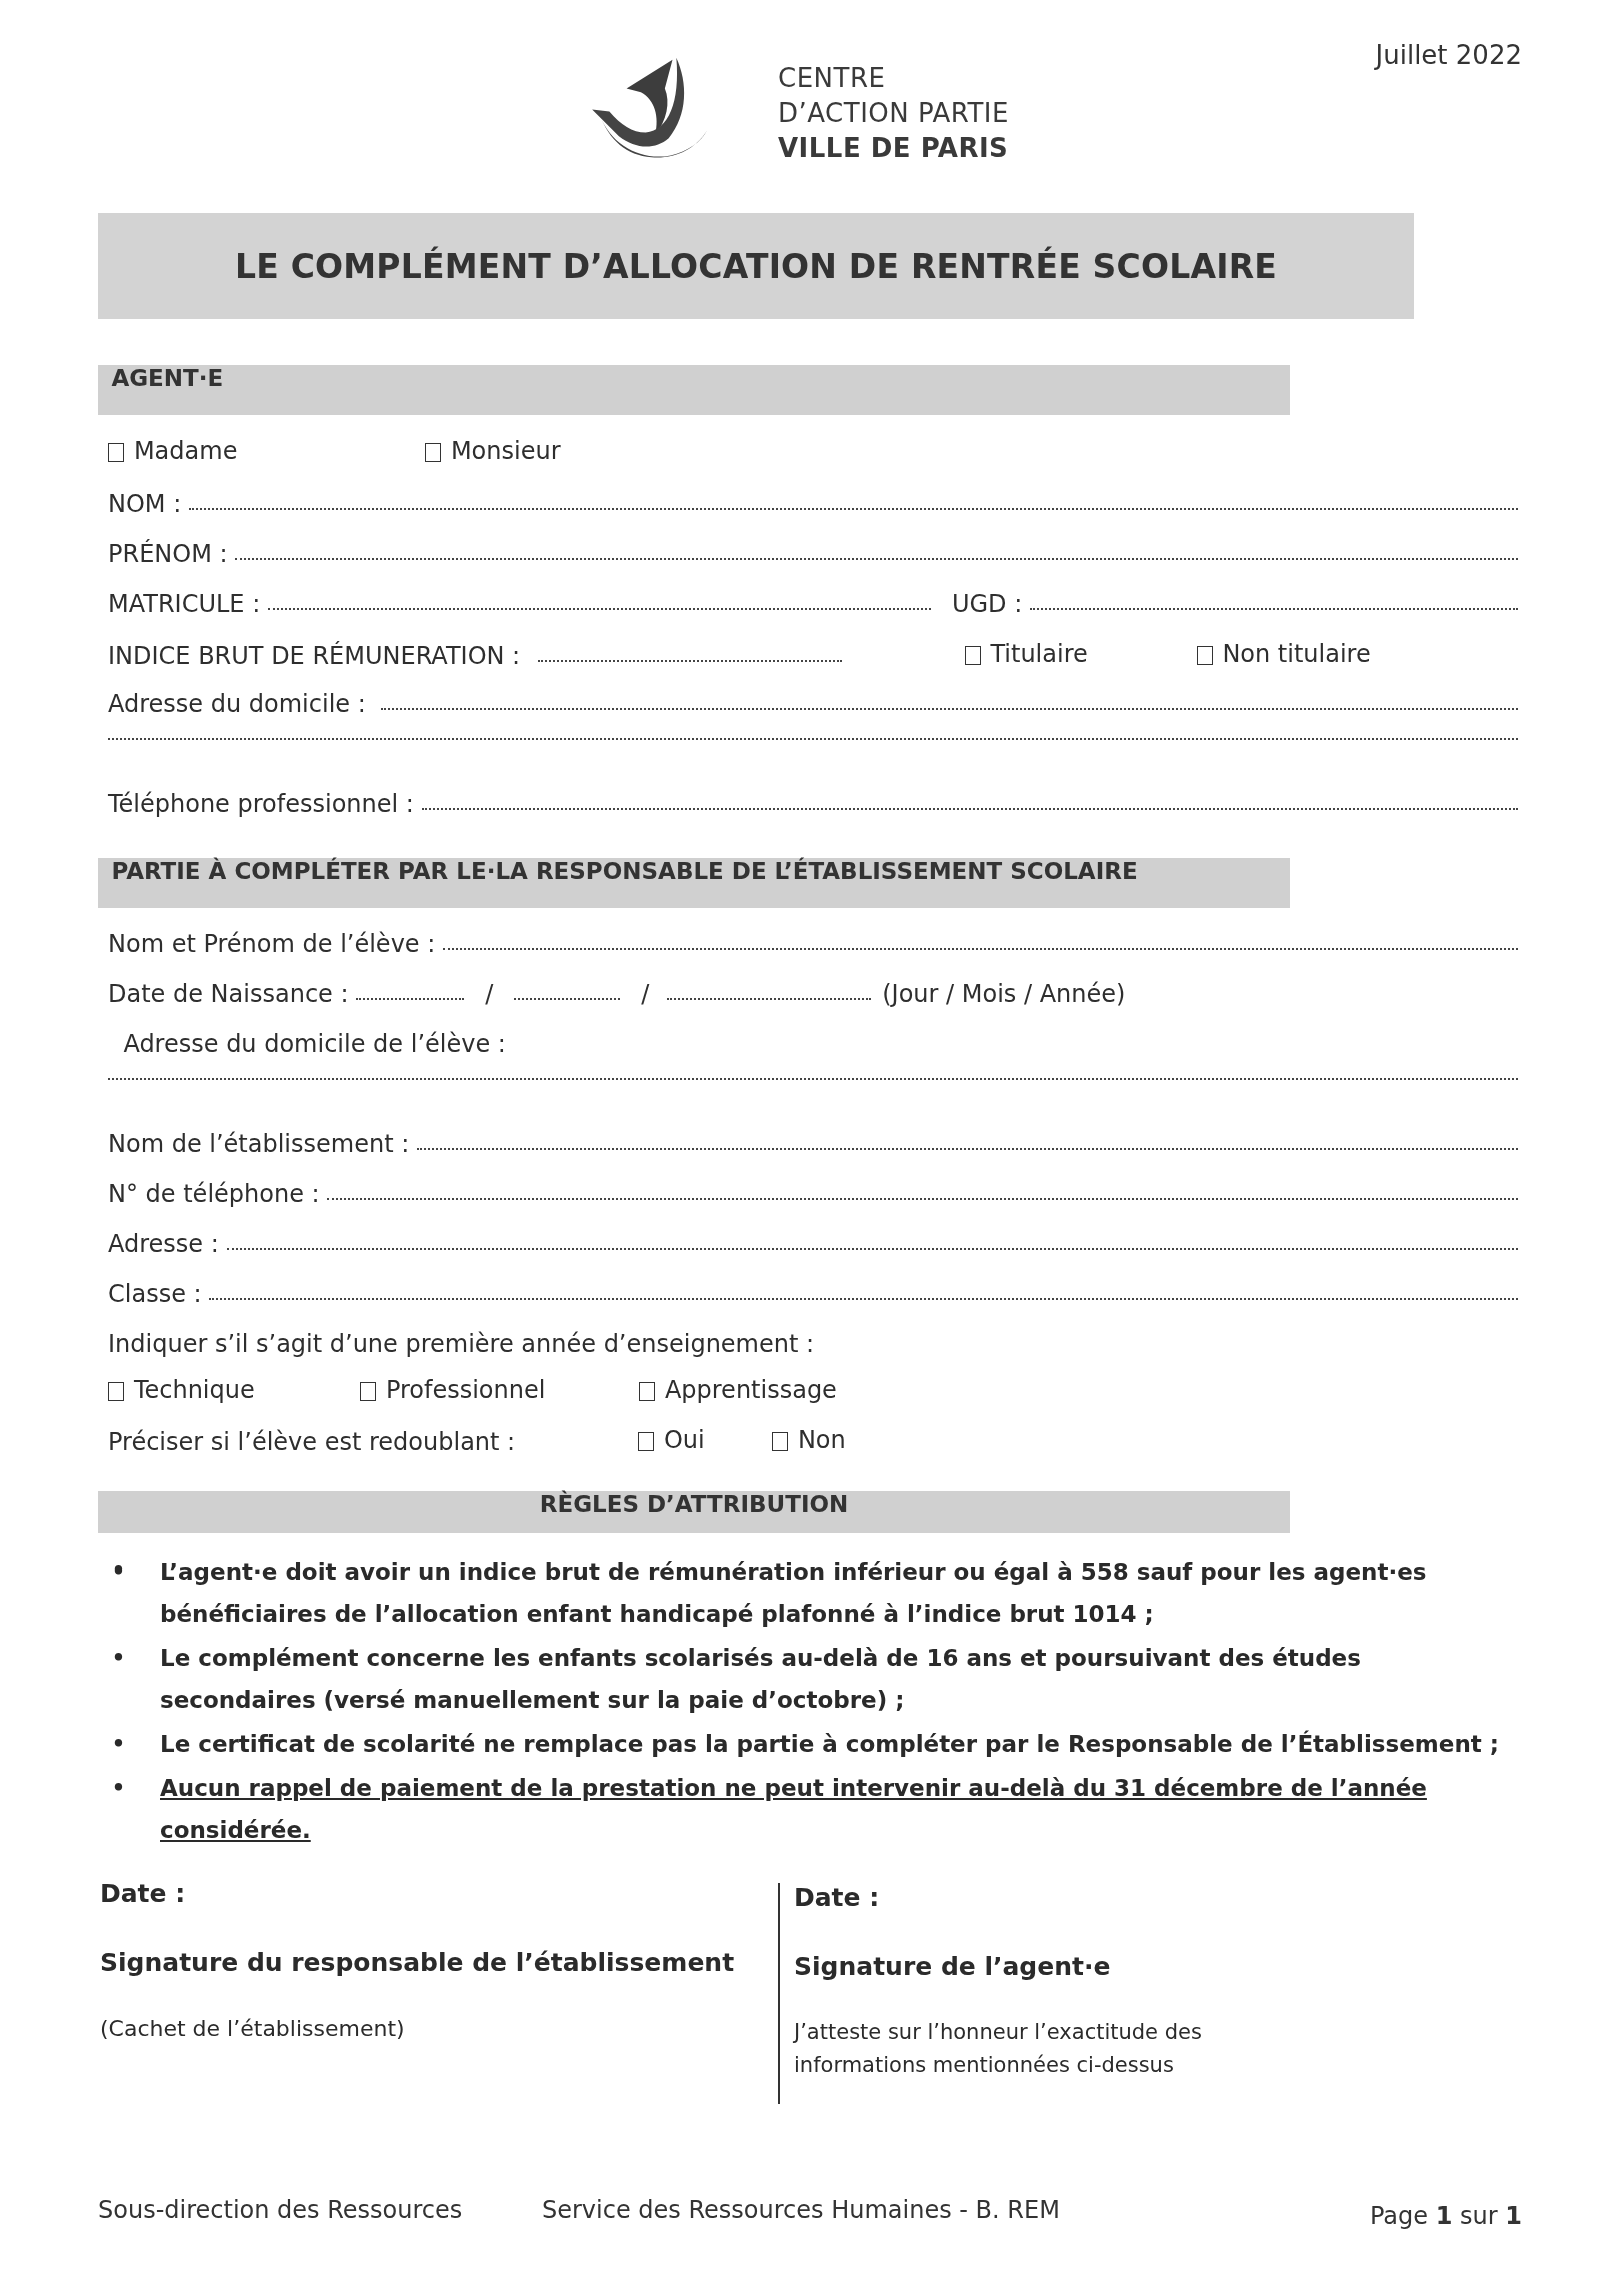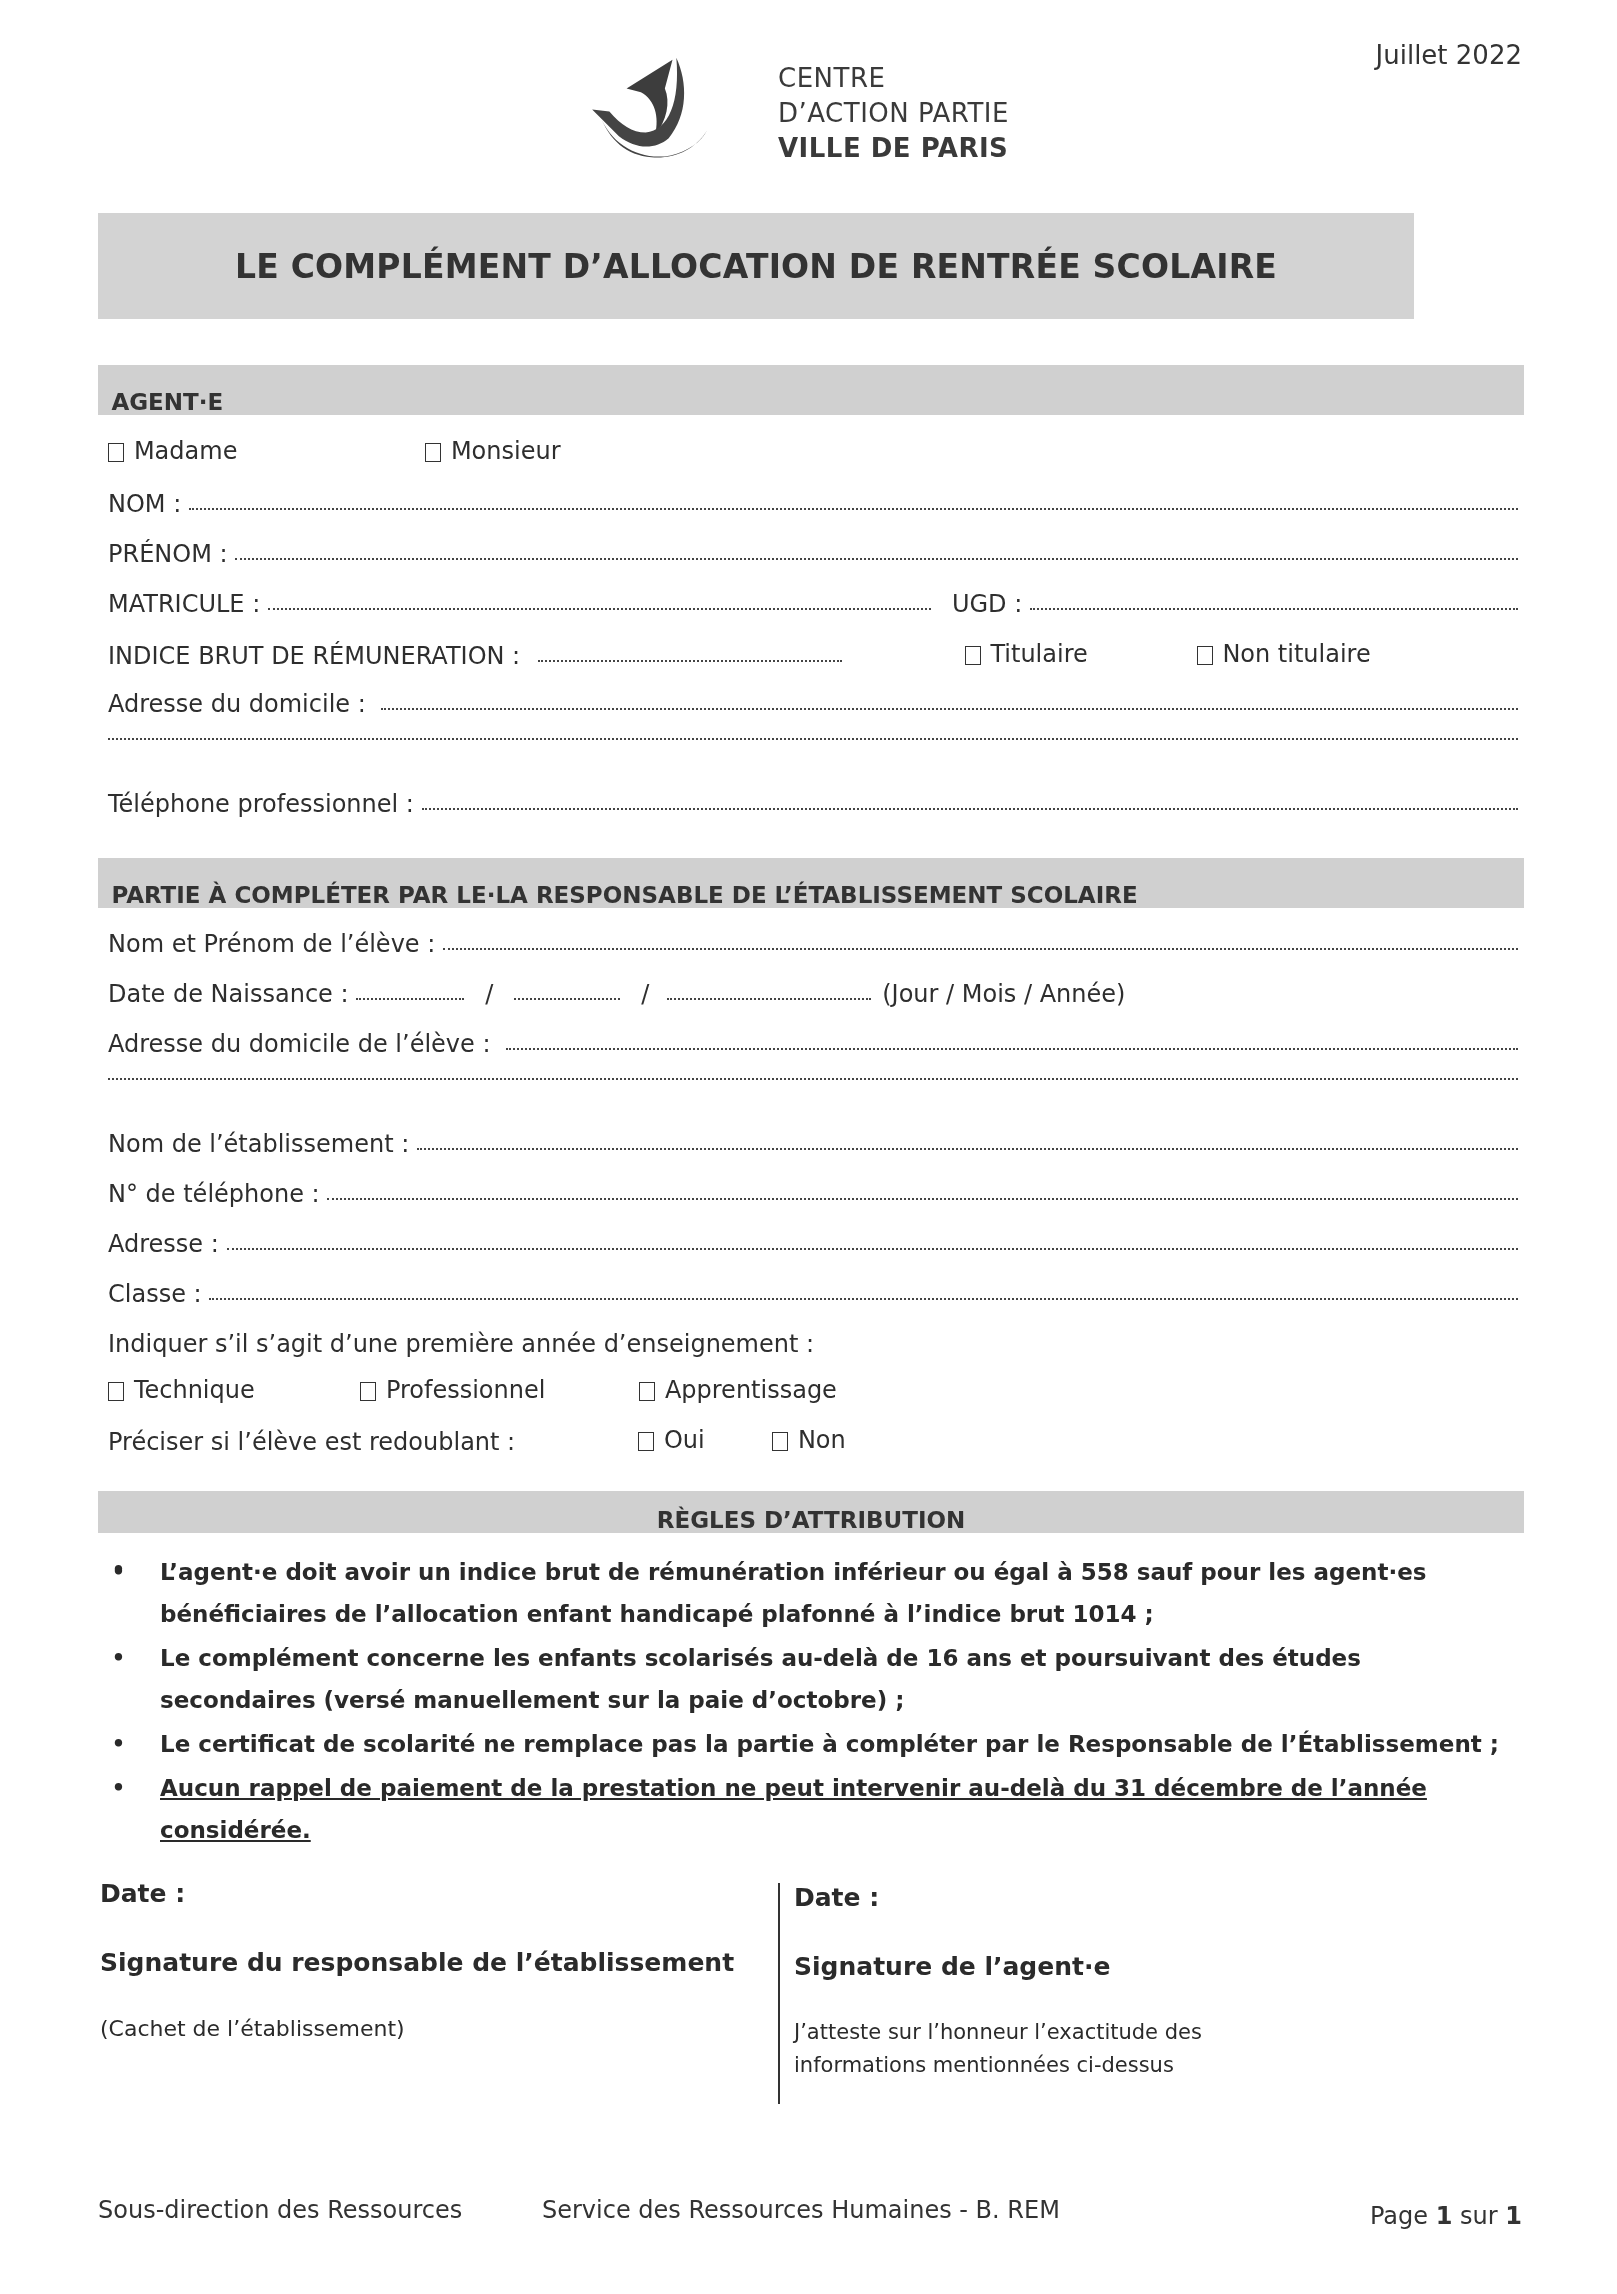--- a/index.html
+++ b/index.html
@@ -11,22 +11,22 @@
     .date-top { right: 96px; top: 40px; font-size: 26px; color: #333; }
     .logo { left: 588px; top: 54px; width: 125px; height: 110px; }
     .logo-text { left: 778px; top: 61px; font-size: 26px; line-height: 35px; color: #3a3a3a; letter-spacing: 0.5px; }
     .logo-text .bold { font-weight: bold; }
     .title-bar {
       left: 98px; top: 213px; width: 1316px; height: 106px; background: #d3d3d3;
       display: flex; align-items: center; justify-content: center;
     }
     .title-bar span { font-size: 33px; font-weight: bold; color: #333; letter-spacing: 0.2px; }
     .section-bar {
-      position: absolute; left: 98px; width: 1426px; height: 50px; background: #d0d0d0;
-      display: flex; align-items: flex-end;
+      position: absolute; left: 98px; width: 1192px; height: 50px; background: #d0d0d0;
+      display: flex; align-items: flex-start;
     }
     .section-bar span { font-size: 23px; font-weight: bold; color: #333; padding-left: 13.4px; }
     .section-bar.center { justify-content: center; }
     .section-bar.center span { padding-left: 0; }
     .row { position: absolute; left: 108px; right: 100px; font-size: 24px; display: flex; align-items: baseline; color: #2e2e2e; white-space: nowrap; }
     .dots { flex: 1; border-bottom: 2.9px dotted #444; margin-left: 7.7px; height: 0; position: relative; top: -1.9px; }
     .dots.fixed { flex: none; }
     .cb { display: inline-flex; align-items: center; margin-right: 0; }
     .box { display: inline-block; width: 16.3px; height: 19px; border: 1.9px solid #333; margin-right: 9.6px; position: relative; top: 1.9px; box-sizing: border-box; }
     .rules { position: absolute; left: 108px; right: 100px; top: 1549px; font-size: 23px; font-weight: bold; color: #2a2a2a; }
@@ -133,21 +133,21 @@
 <div class="row" style="top:980px;">
   <span>Date de Naissance :</span>
   <span class="dots fixed" style="width:108px;"></span>
   <span style="margin:0 21px;">/</span>
   <span class="dots fixed" style="width:106px;margin-left:0;"></span>
   <span style="margin:0 17.3px 0 21px;">/</span>
   <span class="dots fixed" style="width:204px;margin-left:0;"></span>
   <span style="margin-left:11.5px;">(Jour / Mois / Année)</span>
 </div>
 
-<div class="row" style="top:1030px;">
+<div class="row" style="top:1030px;flex-direction:column;">
   <span>Adresse du domicile de l’élève :</span>
   <span class="dots" style="margin-left:15.4px;"></span>
 </div>
 
 <div class="row" style="top:1080px;">
   <span class="dots" style="margin-left:0;"></span>
 </div>
 
 <div class="row" style="top:1130px;">
   <span>Nom de l’établissement :</span>

